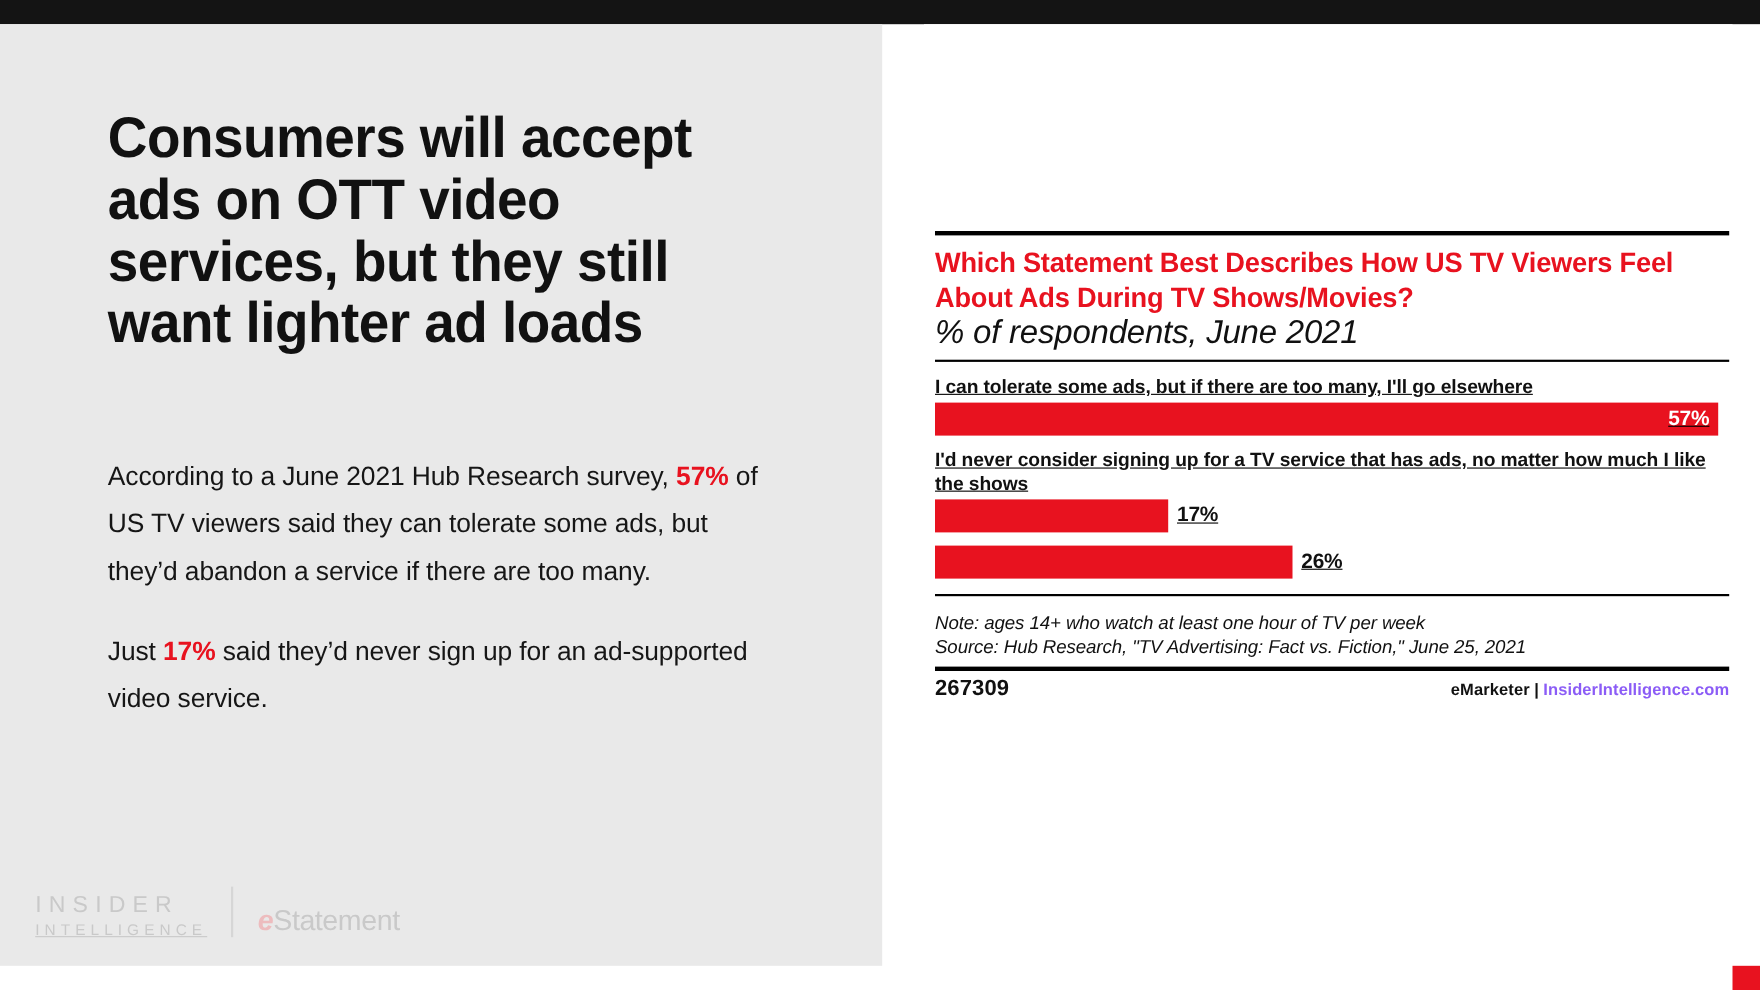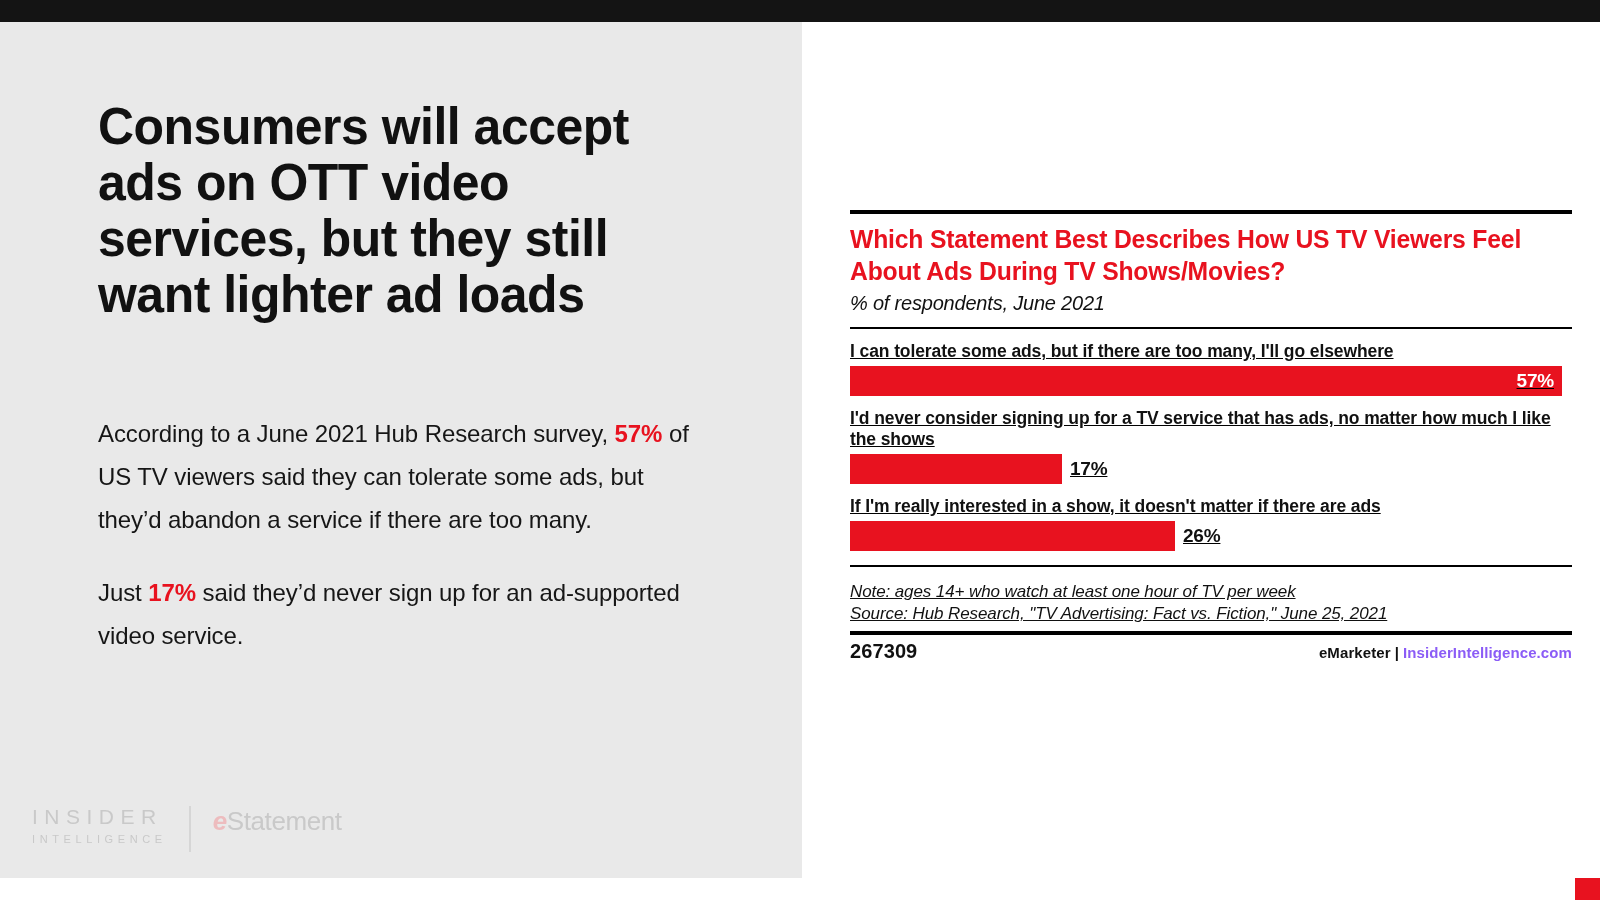--- a/index.html
+++ b/index.html
@@ -105,39 +105,40 @@
     color: #e8121f;
     font-weight: bold;
   }
 
   
   .logo-lockup {
     position: absolute;
     left: 32px;
     bottom: 26px;
     display: flex;
-    align-items: flex-start;
+    align-items: flex-end;
     gap: 22px;
     opacity: 1;
   }
   .logo-insider {
     display: flex;
     flex-direction: column;
     gap: 6px;
     color: #c9c9c9;
   }
   .logo-insider .line1 {
     font-size: 21px;
     letter-spacing: 6.5px;
     line-height: 21px;
   }
   .logo-insider .line2 {
-    font-size: 11px;
+    font-size: 14px;
     letter-spacing: 4.6px;
     line-height: 13px;
+    text-decoration: underline;
   }
   .logo-divider {
     width: 2px;
     height: 46px;
     background: #d6d6d6;
   }
   .logo-emarketer {
     font-size: 26px;
     letter-spacing: -0.4px;
     color: #c9c9c9;
@@ -183,21 +184,21 @@
     line-height: 32px;
     font-weight: bold;
     color: #e8121f;
     letter-spacing: -0.2px;
     transform: scaleX(0.97);
     transform-origin: left top;
   }
   .chart-subtitle {
     margin: 1px 0 9px 0;
     font-family: "Liberation Sans Narrow", "Liberation Sans", sans-serif;
-    font-size: 20px;
+    font-size: 30px;
     line-height: 30px;
     font-style: italic;
     color: #111111;
     letter-spacing: -0.2px;
   }
 
   .bars {
     padding-top: 12px;
     text-decoration: underline;
   }
@@ -252,21 +253,20 @@
   .notes {
     margin-top: 14px;
   }
   .note-line {
     font-family: "Liberation Sans Narrow", "Liberation Sans", sans-serif;
     font-size: 17px;
     line-height: 22px;
     font-style: italic;
     color: #111111;
     letter-spacing: -0.1px;
-    text-decoration: underline;
   }
 
   .footer-rule {
     margin-top: 6px;
     height: 4px;
     background: #000000;
     width: 100%;
   }
   .footer-row {
     display: flex;
@@ -341,21 +341,20 @@
             </div>
           </div>
           <div class="bar-group">
             <div class="bar-label">I'd never consider signing up for a TV service that has ads, no matter how much I like the shows</div>
             <div class="bar-row">
               <div class="bar-fill" style="width: 212px; background: rgb(232, 18, 31);"></div>
               <span class="bar-value-outside">17%</span>
             </div>
           </div>
           <div class="bar-group">
-            <div class="bar-label">If I'm really interested in a show, it doesn't matter if there are ads</div>
             <div class="bar-row">
               <div class="bar-fill" style="width: 325px; background: rgb(232, 18, 31);"></div>
               <span class="bar-value-outside">26%</span>
             </div>
           </div>
         </div>
 
       <div class="rule-thin" style="margin-top:14px;"></div>
 
       <div class="notes">

